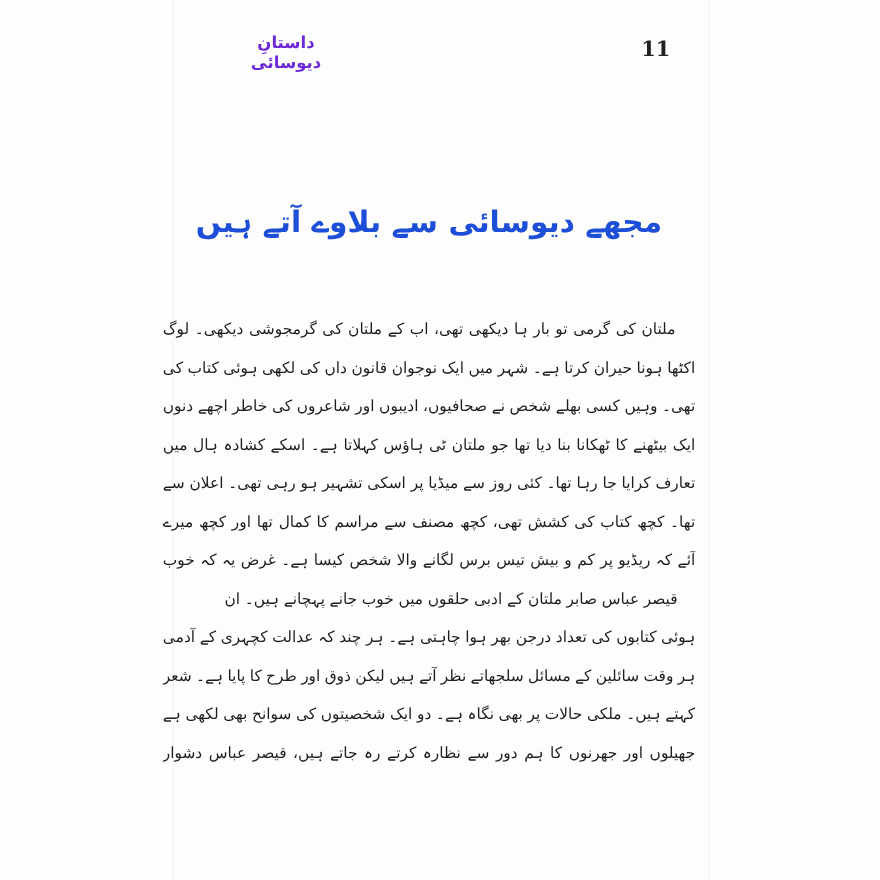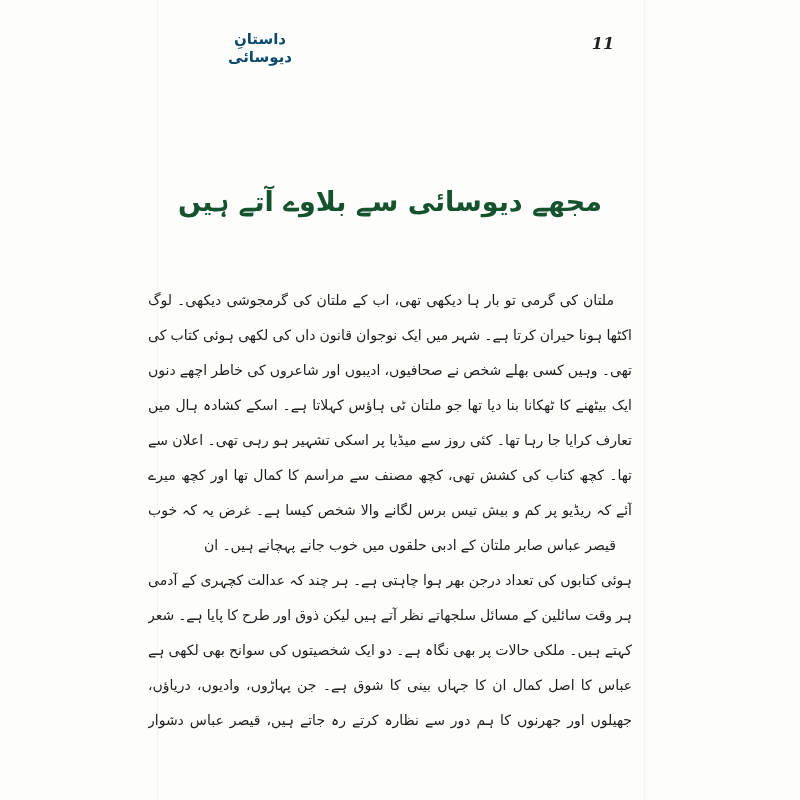--- a/index.html
+++ b/index.html
@@ -12,32 +12,32 @@
     position:absolute;inset:0;background:#fdfdfc;
   }
   .edge{
     position:absolute;top:0;bottom:0;width:1px;background:rgba(0,0,0,0.045);
   }
   .edge.left{left:157px;}
   .edge.right{left:644px;}
   .running-head{
     position:absolute;top:30px;left:205px;width:110px;
     direction:rtl;text-align:center;
-    font-size:15px;font-weight:bold;color:#0c4a6e;
+    font-size:15px;font-weight:bold;color:#6d28d9;
     letter-spacing:0;
   }
   .page-number{
     position:absolute;top:34px;left:583px;width:40px;
-    font-family:"DejaVu Serif",serif;font-style:italic;font-weight:bold;
-    font-size:16px;color:#222;text-align:center;
+    font-family:"DejaVu Serif",serif;font-weight:bold;
+    font-size:19px;color:#222;
   }
   .chapter-title{
     position:absolute;top:186px;left:148px;width:484px;
     direction:rtl;text-align:center;
-    font-size:27px;font-weight:bold;color:#14532d;
+    font-size:27px;font-weight:bold;color:#1d4ed8;
   }
   .body-text{
     position:absolute;top:283px;left:148px;width:484px;
     direction:rtl;color:#1c1c1c;
   }
   .line{
     height:35px;line-height:35px;overflow:hidden;
     font-size:14px;word-spacing:-1px;
     text-align:justify;text-align-last:justify;
     -moz-text-align-last:justify;
@@ -66,17 +66,16 @@
     <div class="line">تھی۔ وہیں کسی بھلے شخص نے صحافیوں، ادیبوں اور شاعروں کی خاطر اچھے دنوں میں</div>
     <div class="line">ایک بیٹھنے کا ٹھکانا بنا دیا تھا جو ملتان ٹی ہاؤس کہلاتا ہے۔ اسکے کشادہ ہال میں کتاب کا</div>
     <div class="line">تعارف کرایا جا رہا تھا۔ کئی روز سے میڈیا پر اسکی تشہیر ہو رہی تھی۔ اعلان سے میرا نام بھی نتھی</div>
     <div class="line">تھا۔ کچھ کتاب کی کشش تھی، کچھ مصنف سے مراسم کا کمال تھا اور کچھ میرے احباب یہ دیکھنے</div>
     <div class="line l-paraend">آئے کہ ریڈیو پر کم و بیش تیس برس لگانے والا شخص کیسا ہے۔ غرض یہ کہ خوب رونق رہی۔</div>
 
     <div class="line l-parastart2">قیصر عباس صابر ملتان کے ادبی حلقوں میں خوب جانے پہچانے ہیں۔ ان کی لکھی</div>
     <div class="line">ہوئی کتابوں کی تعداد درجن بھر ہوا چاہتی ہے۔ ہر چند کہ عدالت کچہری کے آدمی ہیں اور</div>
     <div class="line">ہر وقت سائلین کے مسائل سلجھاتے نظر آتے ہیں لیکن ذوق اور طرح کا پایا ہے۔ شعر بھی</div>
     <div class="line">کہتے ہیں۔ ملکی حالات پر بھی نگاہ ہے۔ دو ایک شخصیتوں کی سوانح بھی لکھی ہے لیکن قیصر</div>
-    <div class="line">عباس کا اصل کمال ان کا جہاں بینی کا شوق ہے۔ جن پہاڑوں، وادیوں، دریاؤں،</div>
     <div class="line">جھیلوں اور جھرنوں کا ہم دور سے نظارہ کرتے رہ جاتے ہیں، قیصر عباس دشوار راستوں کو</div>
   </div>
 
 </div>
 
 </body></html>

